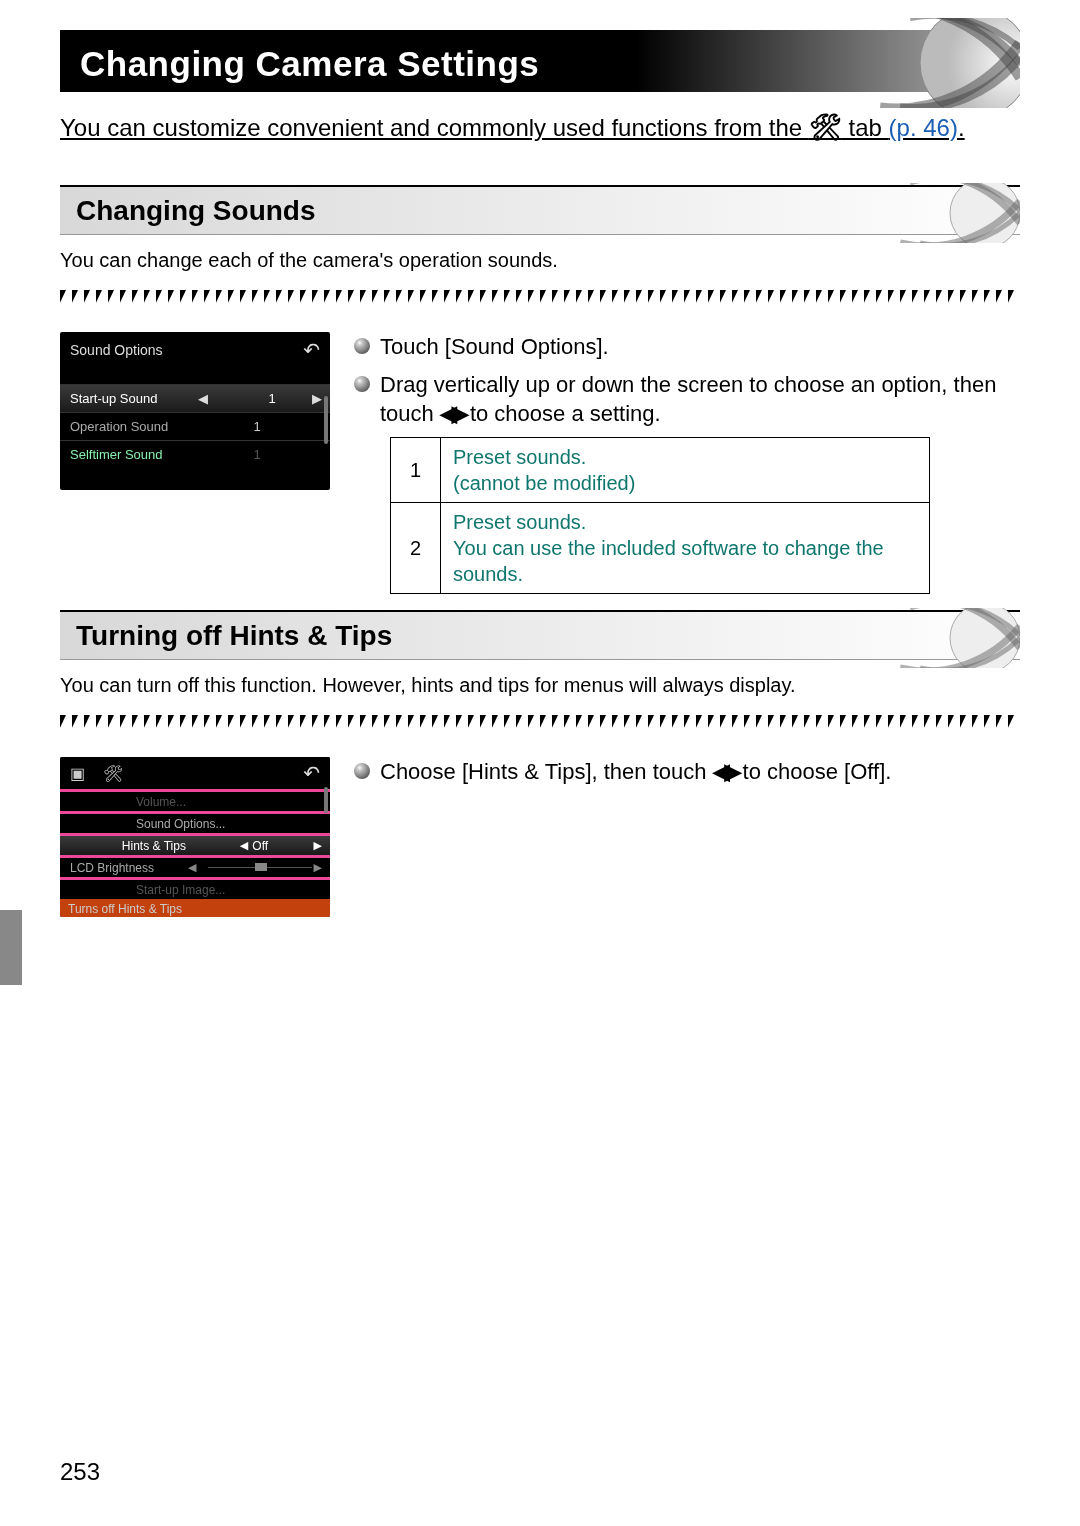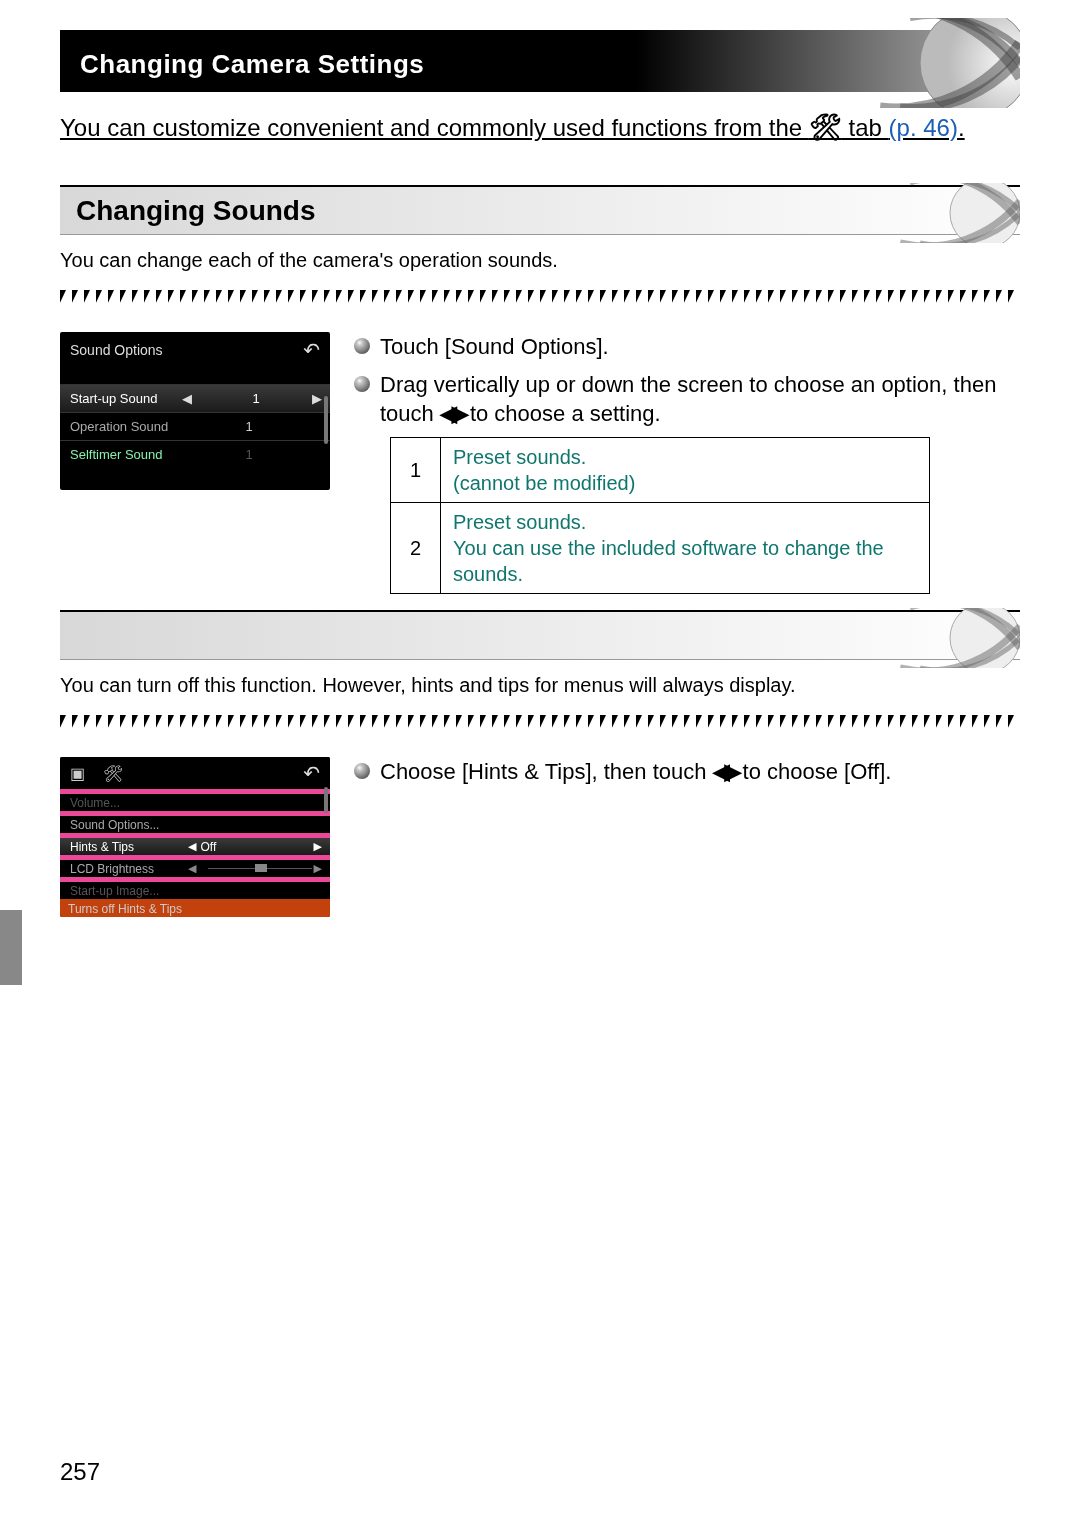--- a/index.html
+++ b/index.html
@@ -26,21 +26,21 @@
     height: 62px;
     background: linear-gradient(to right, #000 0%, #000 60%, #bbb 100%);
     display: flex;
     align-items: center;
     padding-left: 20px;
     margin-bottom: 18px;
   }
   .title-bar .txt {
     color: #fff;
     font-weight: 900;
-    font-size: 26px;
+    font-size: 35px;
     font-family: Arial Black, Arial, sans-serif;
     letter-spacing: 0.5px;
     margin-top: 6px;
   }
   .circle-decor {
     position: absolute;
     right: 0;
     top: -12px;
     width: 280px;
     height: 90px;
@@ -120,20 +120,21 @@
     color: #ddd;
   }
   .ss1-body { position: relative; }
   .ss1-row {
     display: flex;
     align-items: center;
     height: 28px;
     border-top: 1px solid #333;
     padding: 0 14px 0 10px;
     position: relative;
+    gap: 16px;
   }
   .ss1-row .lbl { flex: 0 0 112px; font-size: 13px; color: #aaa; }
   .ss1-row .val { flex: 1; text-align: center; font-size: 13px; color: #ccc; }
   .ss1-row.selected {
     background: linear-gradient(#3a3a3a, #1a1a1a);
   }
   .ss1-row.selected .lbl { color: #fff; }
   .ss1-row.selected .val { color: #fff; }
   .ss1-row .arr-l, .ss1-row .arr-r {
     font-size: 13px; color: #ddd;
@@ -156,25 +157,26 @@
     justify-content: space-between;
     align-items: center;
     padding: 4px 10px;
     background: #000;
   }
   .ss2-tabs .ticon { color: #ccc; font-size: 16px; margin-right: 14px; }
   .ss2-row {
     display: flex;
     align-items: center;
     height: 22px;
-    border-top: 5px solid #ec4899;
+    border-top: 3px solid #ec4899;
     padding: 0 10px;
     position: relative;
     font-size: 12px;
     color: #aaa;
+    justify-content: center;
   }
   .ss2-row.dim { color: #555; }
   .ss2-row .lbl { flex: 0 0 118px; }
   .ss2-row.selected { background: linear-gradient(#3a3a3a, #1a1a1a); color: #fff; }
   .ss2-row .arr-l { margin-right: 4px; font-size: 11px; }
   .ss2-row .arr-r { position: absolute; right: 8px; font-size: 11px; }
   .ss2-slider {
     flex: 1;
     height: 1px;
     background: #555;
@@ -348,20 +350,21 @@
         <td class="num">2</td>
         <td class="small" style="white-space:pre-line;">Preset sounds.
 You can use the included software to change the sounds.</td>
       </tr>
     </tbody>
       </table>
   </div>
 </div>
 
 <div class="section-bar">
+  <span class="txt">Turning off Hints &amp; Tips</span>
   <div class="swirl">
     <svg viewBox="0 0 220 60">
       <ellipse cx="185" cy="30" rx="35" ry="35" fill="#eee" stroke="#aaa"></ellipse>
       <path d="M90 -5 A120 120 0 0 1 220 40" fill="none" stroke="#666" stroke-width="7" opacity="0.5"></path>
       <path d="M110 0 A110 110 0 0 1 220 28" fill="none" stroke="#666" stroke-width="5" opacity="0.5"></path>
       <path d="M100 60 A120 120 0 0 0 220 18" fill="none" stroke="#666" stroke-width="7" opacity="0.5"></path>
       <path d="M120 60 A110 110 0 0 0 220 30" fill="none" stroke="#666" stroke-width="5" opacity="0.5"></path>
     </svg>
   </div>
 </div>
@@ -407,13 +410,13 @@
     <div class="ss2-footer">Turns off Hints &amp; Tips</div>
     <div class="ss2-scroll"></div>
   </div>
   <div class="rcol">
     <div class="bul">
       <span>Choose [Hints &amp; Tips], then touch </span><span class="lr-arrows">◀▶</span><span> to choose [Off].</span>
     </div>
   </div>
 </div>
 
-<div class="pagenum">257</div>
+<div class="pagenum">253</div>
 
 </body></html>

